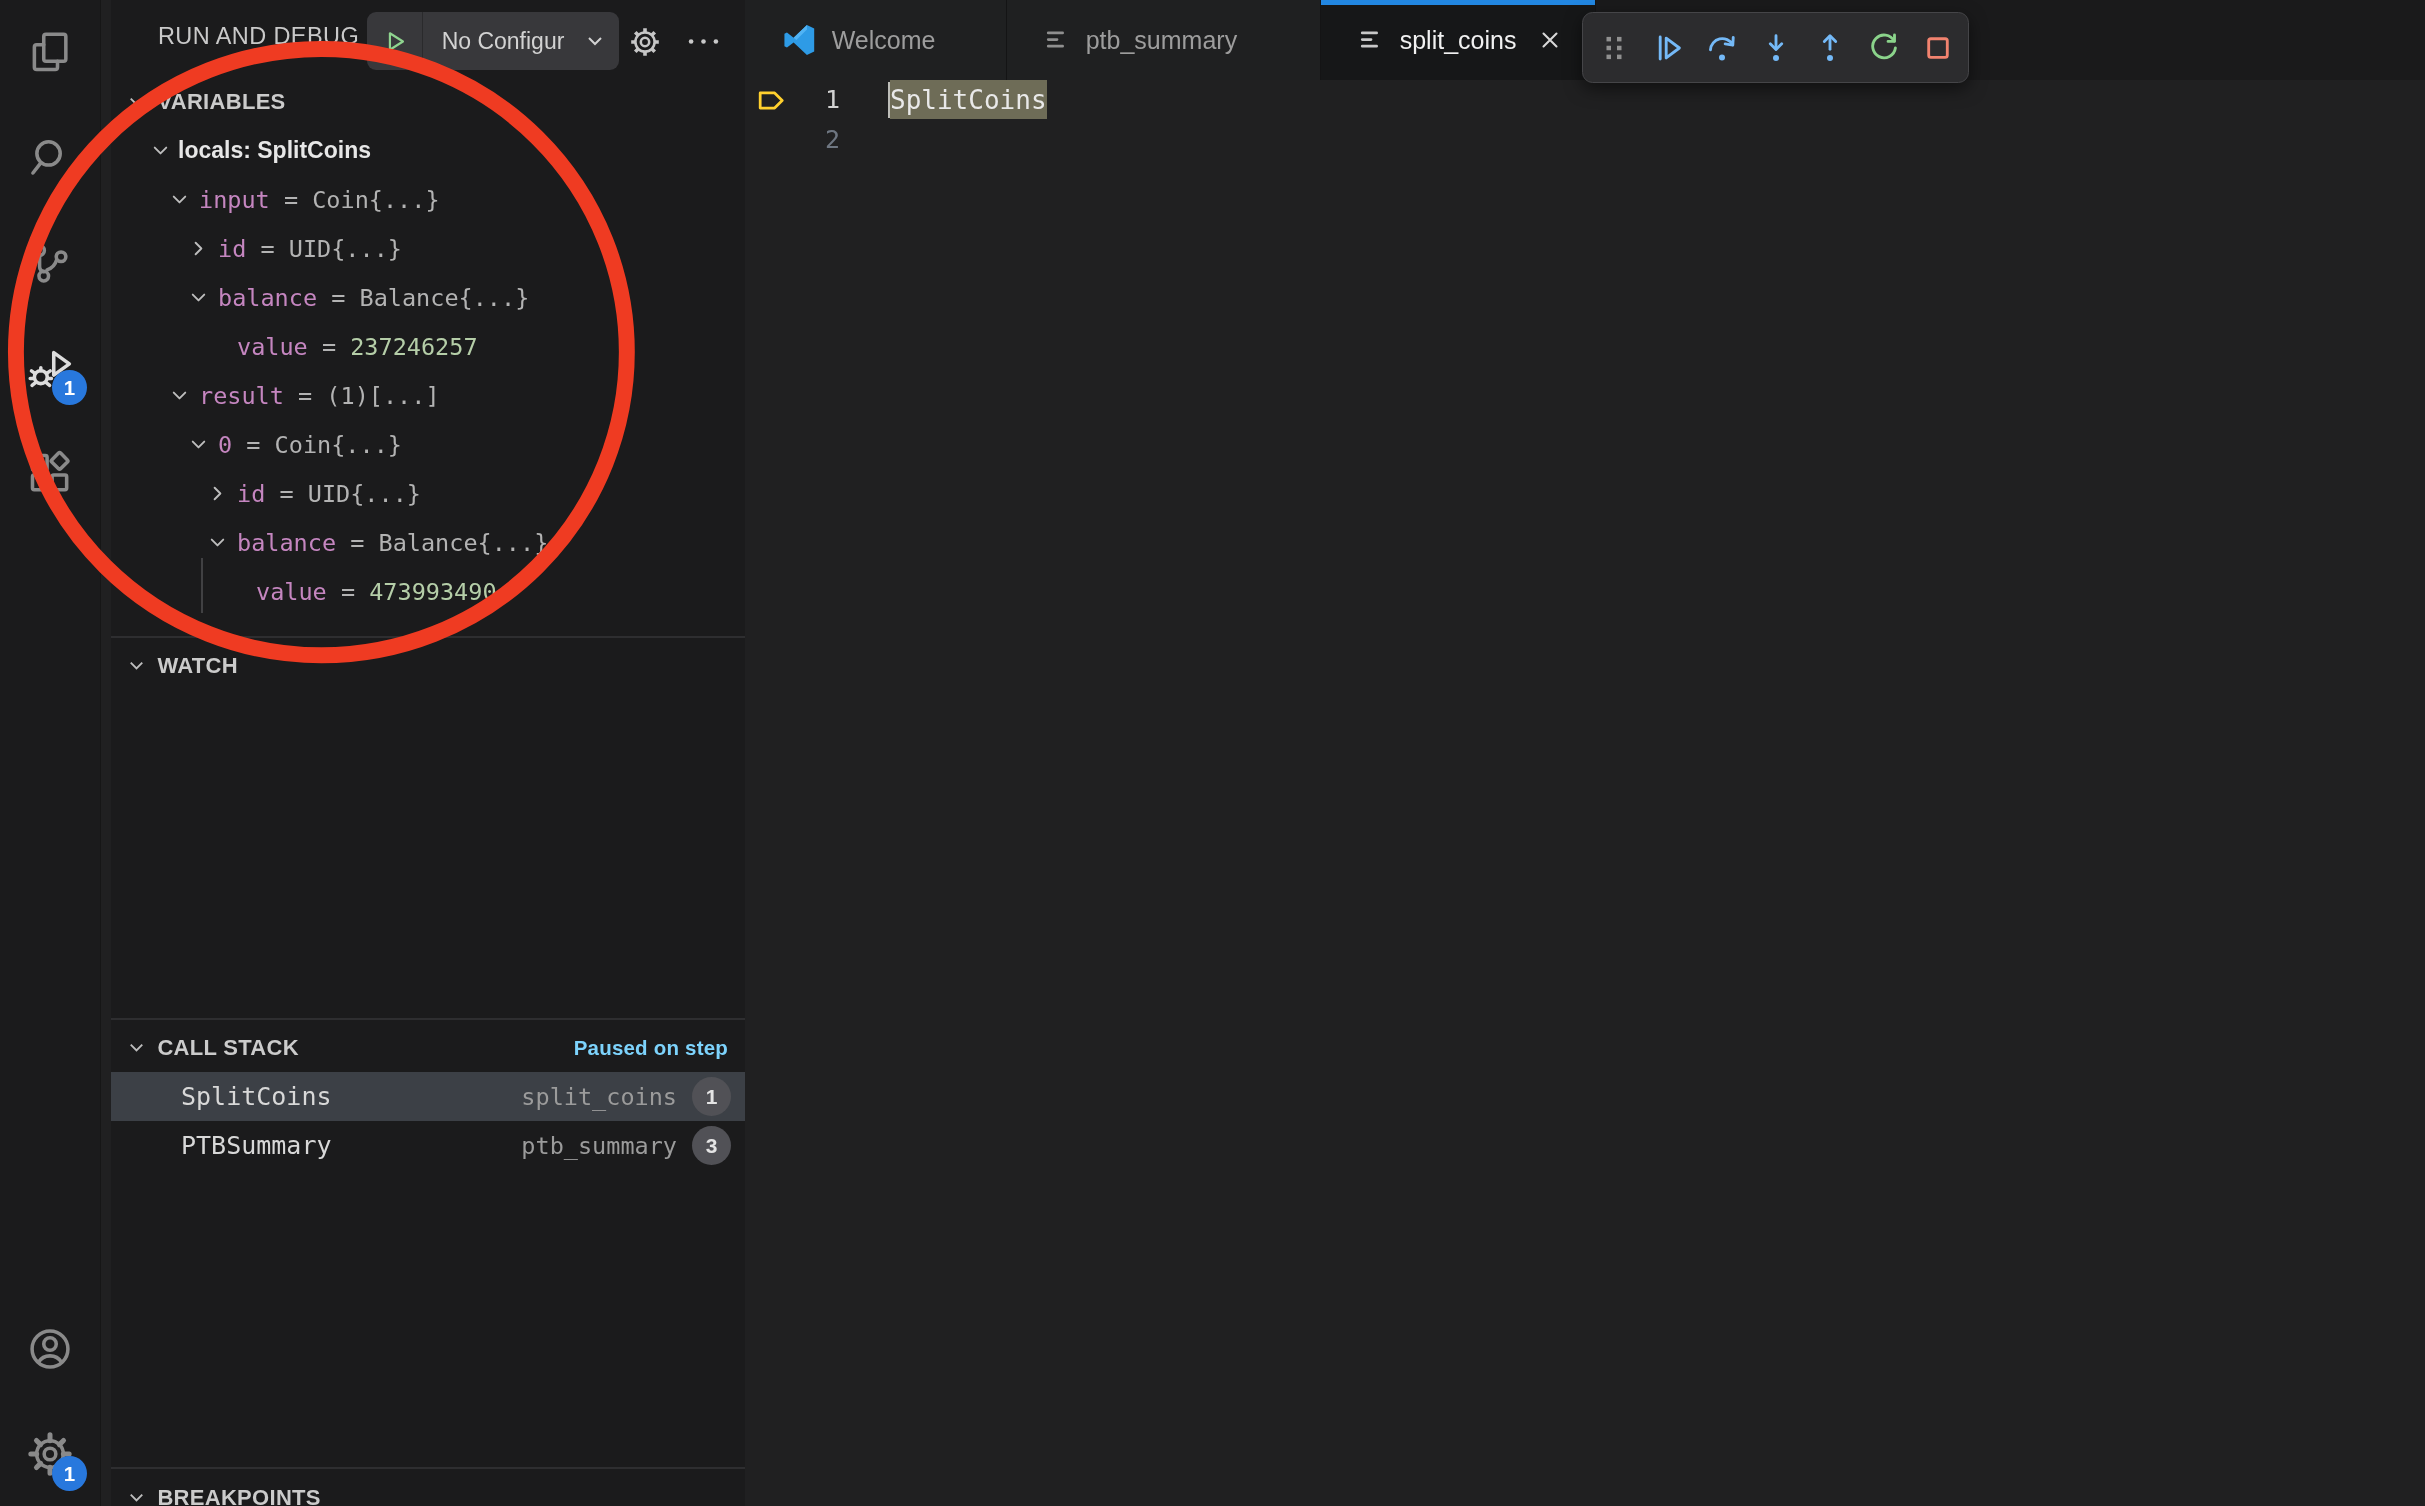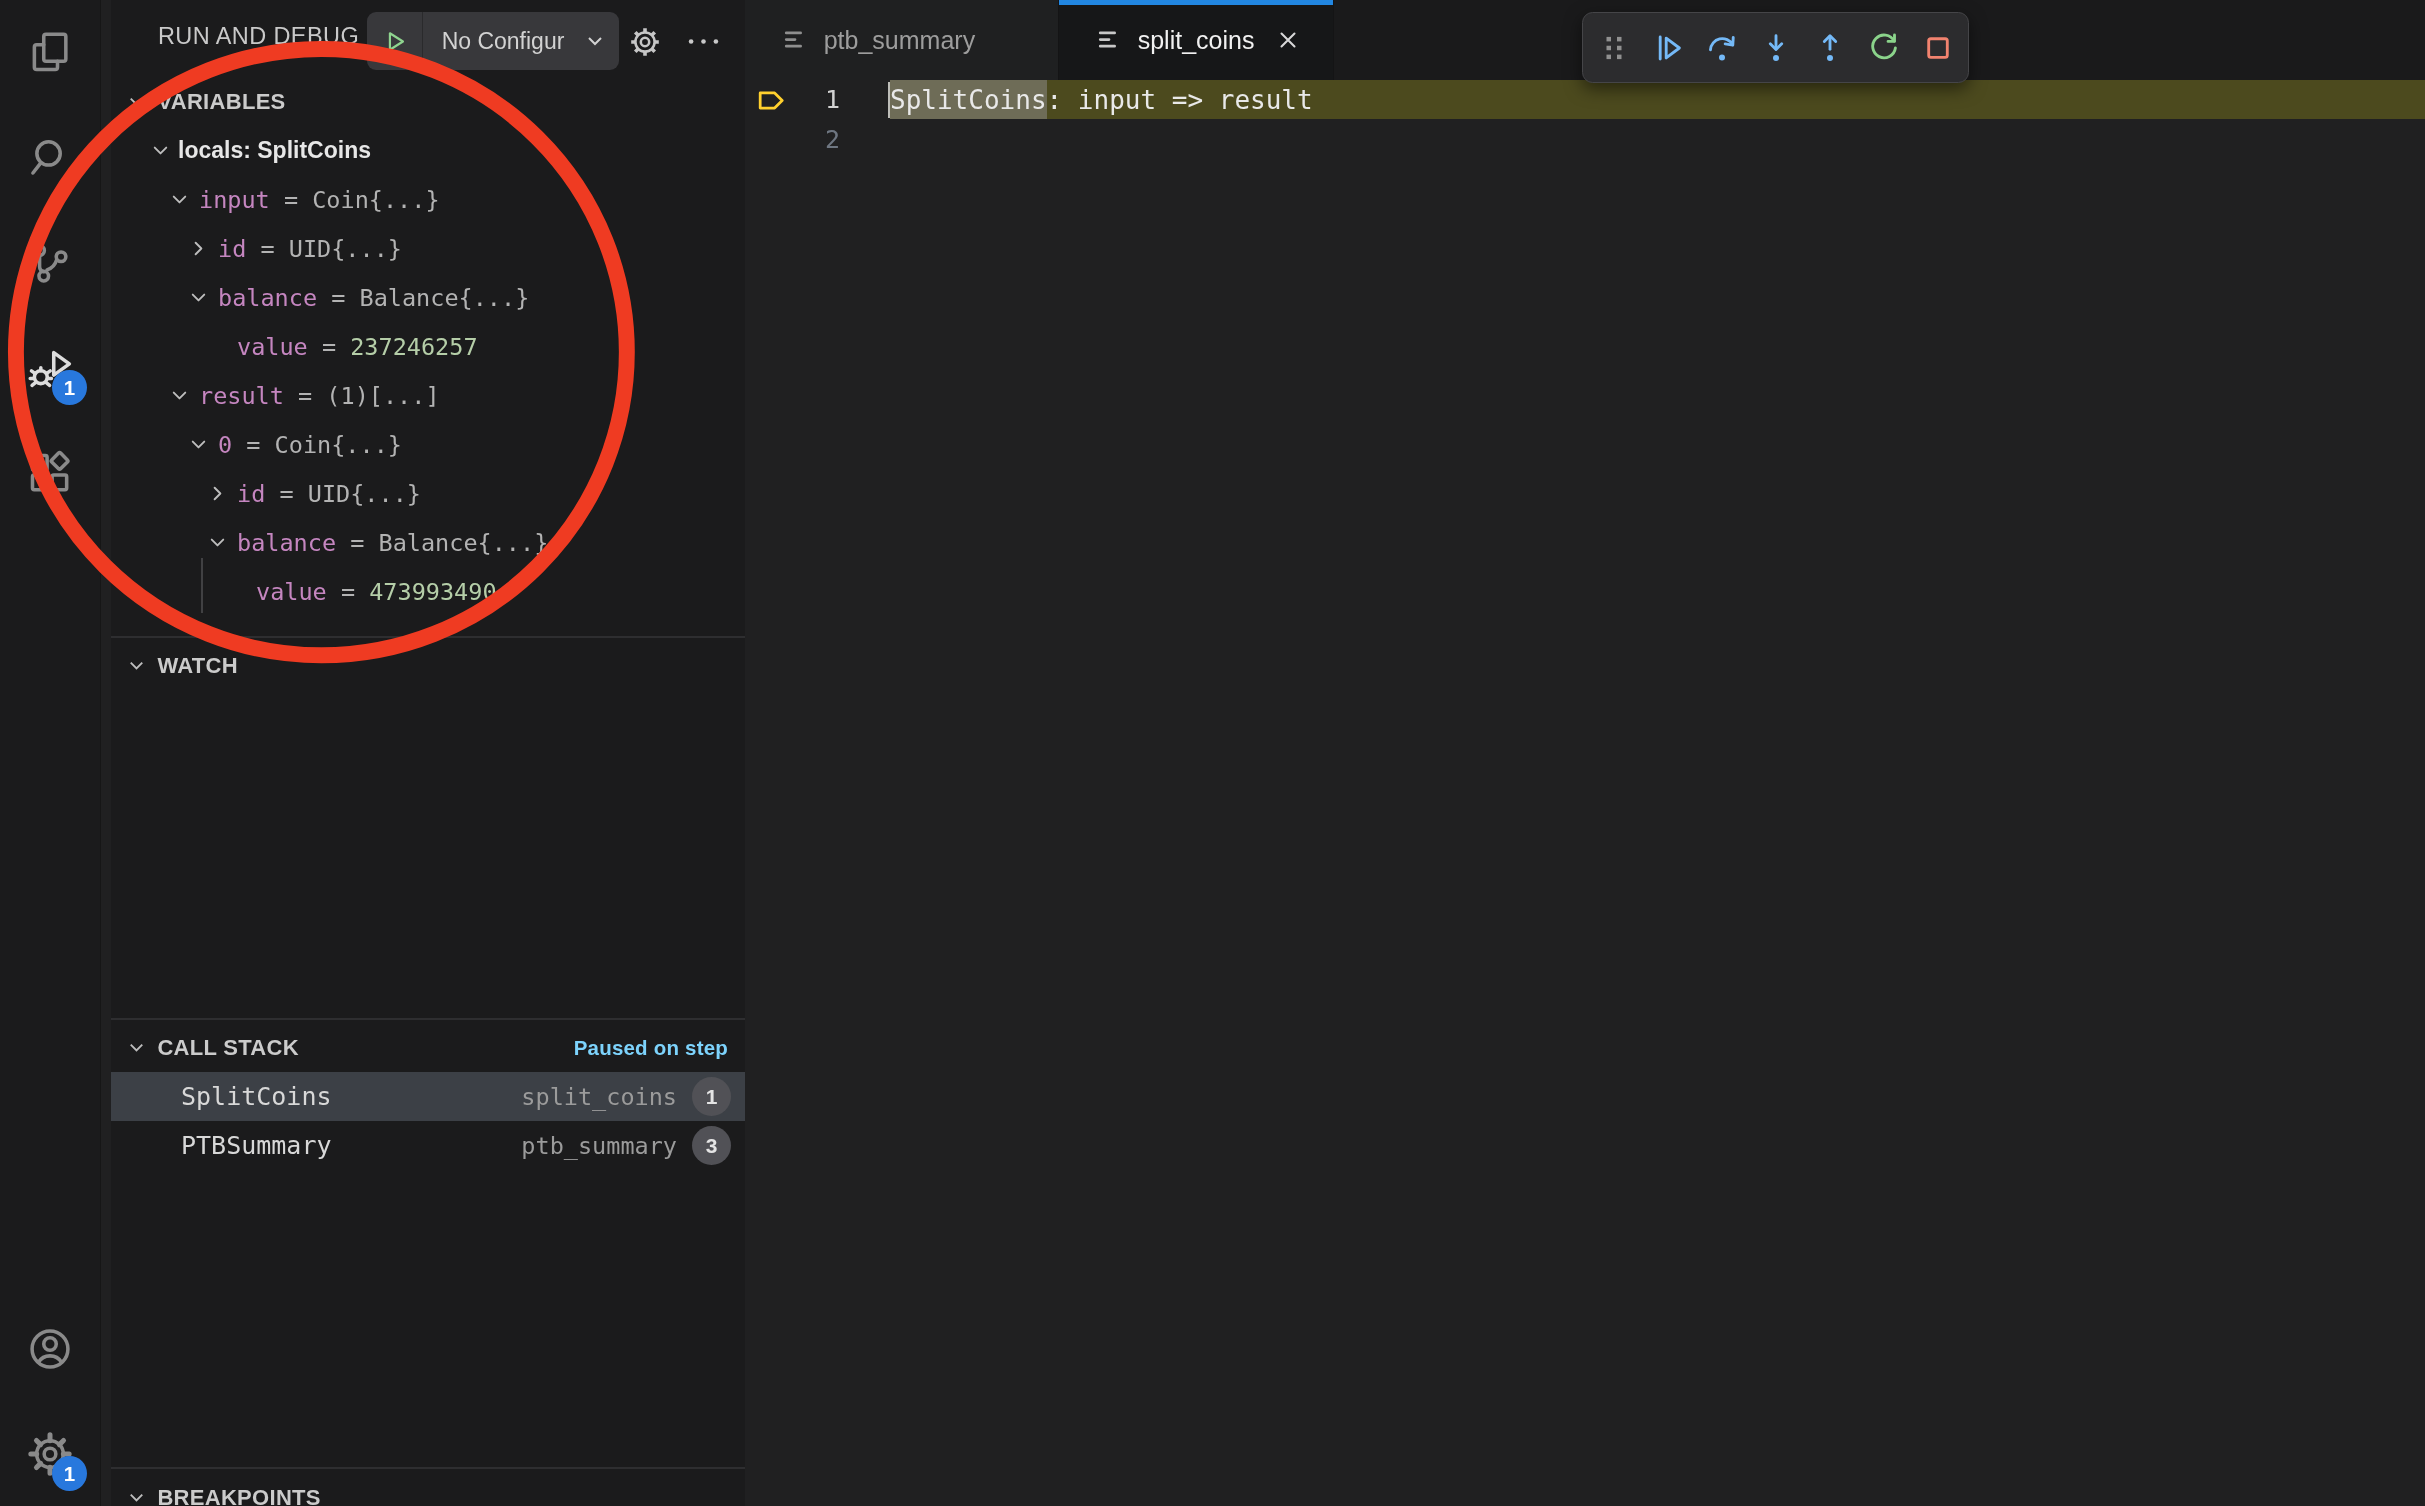--- a/index.html
+++ b/index.html
@@ -296,20 +296,30 @@
         <svg viewBox="0 0 24 24" fill="none" stroke="currentColor" stroke-width="2">
             <path d="M6 9l6 6 6-6"></path>
           </svg>
       </span>
       <span class="sec-label">BREAKPOINTS</span>
     </div>
   </aside>
 
   <main class="editor">
     <div class="tabbar" id="tabbar">
+        <div class="tab " style="width:262px">
+     <span class="ticon icn tlogo">
+            <svg viewBox="0 0 24 24">
+              <path fill="#2e9be6" d="M17 2.6 8.6 10.5 4.4 7.2 2.8 8v8l1.6.8 4.2-3.3L17 21.4l4.6-2.2V4.8z"></path>
+              <path fill="#55b6f5" d="M17 2.6 8.6 10.5l1.7 1.5L17 5.4z" opacity=".9"></path>
+            </svg>
+          </span>
+     <span class="tlabel">Welcome</span>
+
+   </div>
         <div class="tab " style="width:314px">
      <span class="ticon icn ">
             <svg viewBox="0 0 24 24" fill="none" stroke="currentColor" stroke-width="2.2" stroke-linecap="round" stroke-linejoin="round">
               <path d="M5 6.3h11.5M5 11.6h7M5 16.9h11.5"></path>
             </svg>
           </span>
      <span class="tlabel">ptb_summary</span>
 
    </div>
         <div class="tab active" style="width:275px">
@@ -380,21 +390,20 @@
 
     <div class="codeline" id="line1">
       <span class="gutter-ptr icn">
         <svg viewBox="0 0 24 24" fill="none" stroke="currentColor" stroke-width="2" stroke-linejoin="round">
             <path d="M4.5 6.5h10.5L20.5 12l-5.5 5.5H4.5z"></path>
           </svg>
       </span>
       <span class="lnum">1</span>
       <span class="ctext">
           <span class="w-hl">SplitCoins</span>
-          <span class="rest">: input =&gt; result</span>
         </span>
       <span class="cursor"></span>
     </div>
     <div class="codeline" id="line2">
       <span class="lnum">2</span>
     </div>
   </main>
 
   <svg class="annot" width="667" height="683" viewBox="0 0 880 900">
     <ellipse cx="424" cy="464" rx="403" ry="400" fill="none" stroke="#ef3b22" stroke-width="21"></ellipse>

